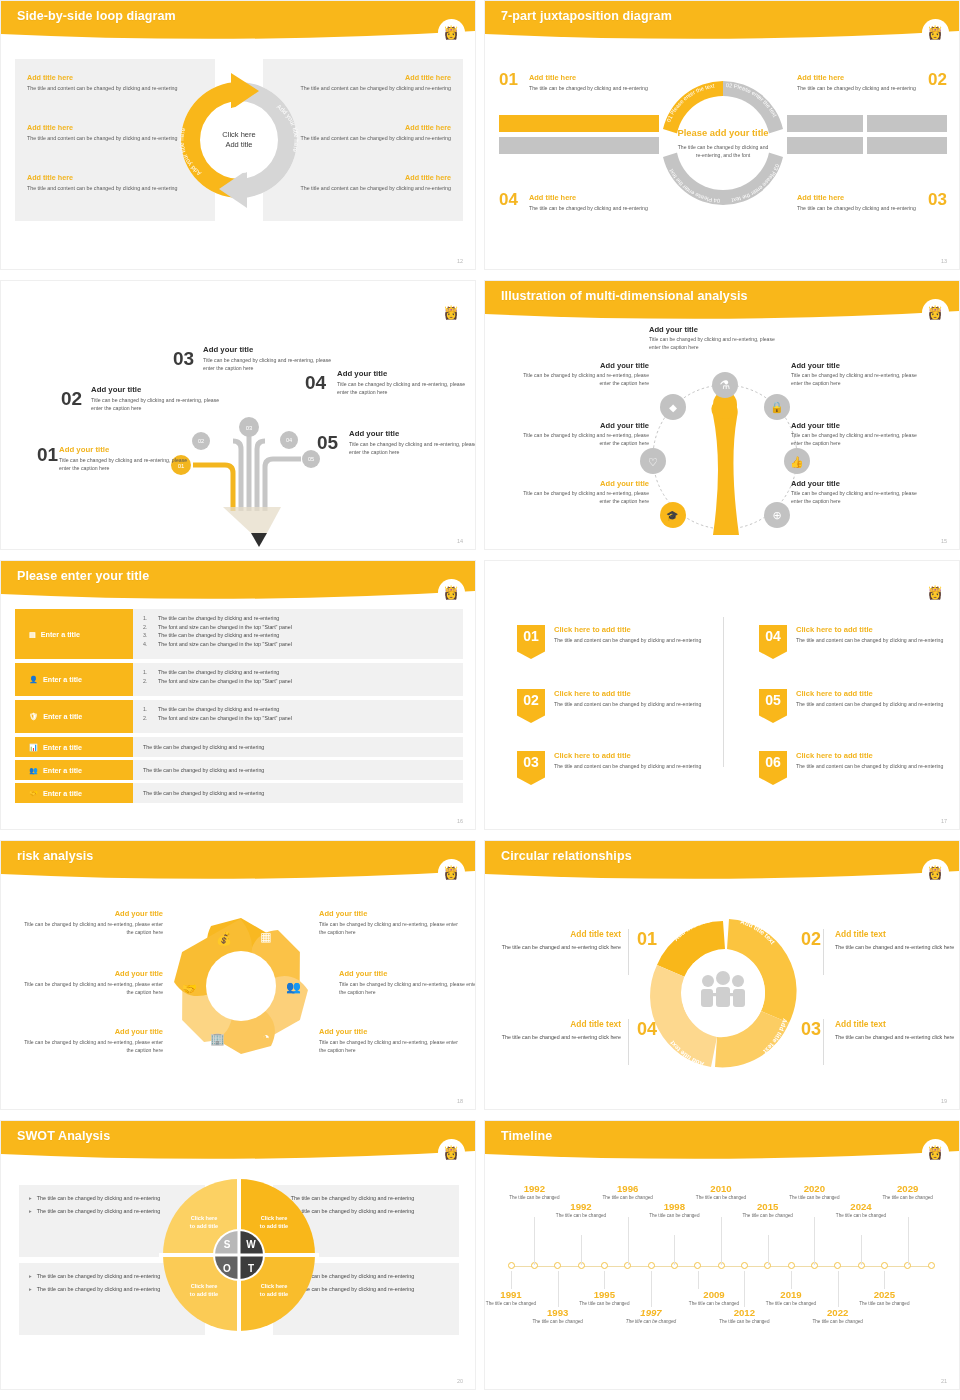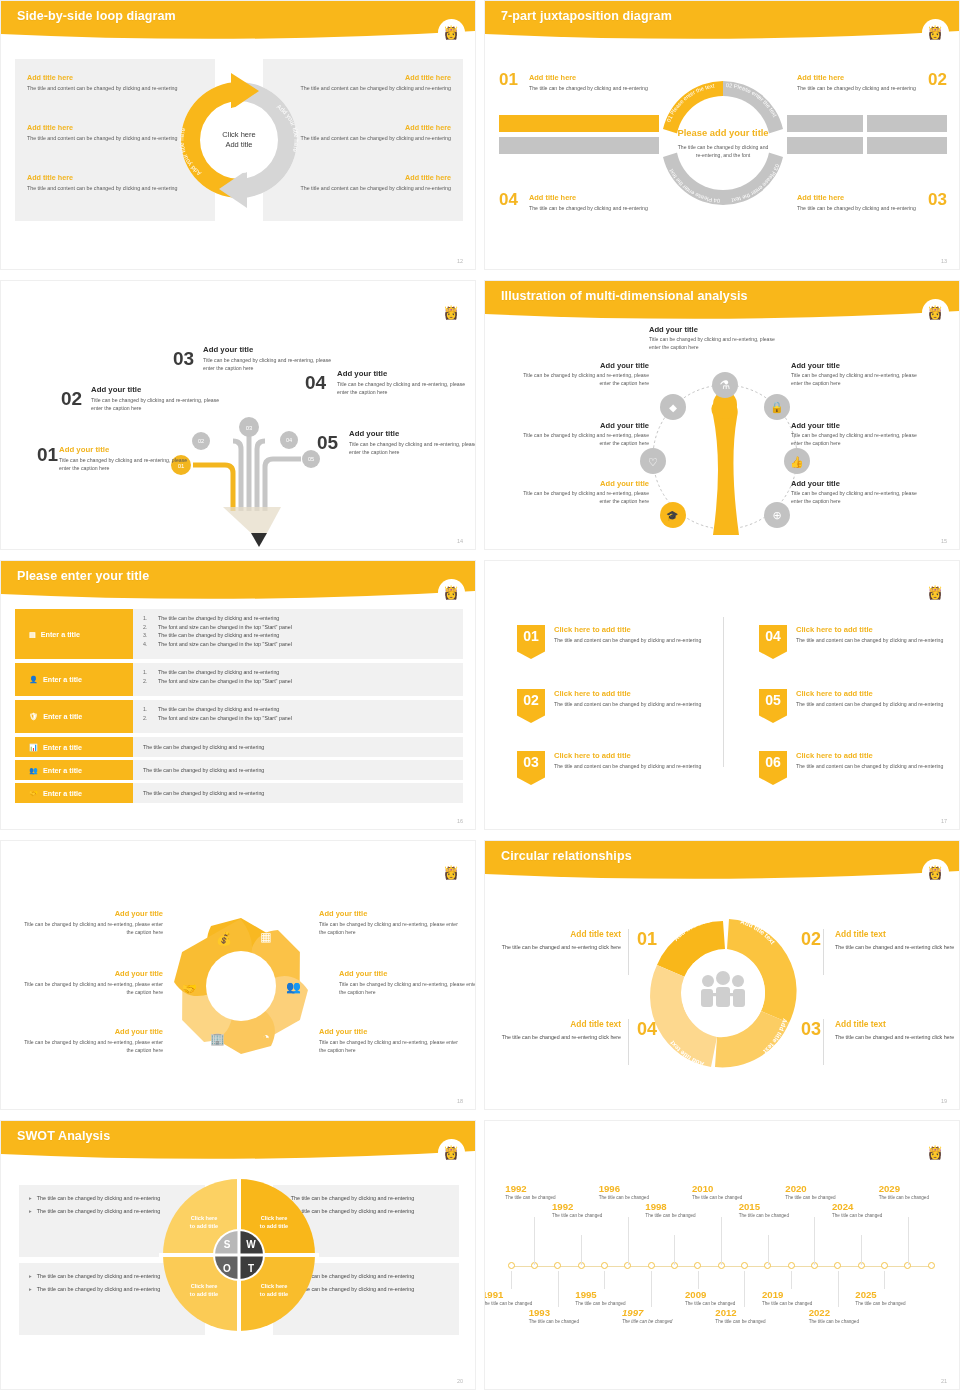--- a/index.html
+++ b/index.html
@@ -134,21 +134,21 @@
   .s9-box { position:absolute; width:186px; height:72px; background:#f1f1f1; padding:9px 10px; }
   .s9-li { display:flex; gap:5px; font-size:5.4px; color:#4a4a4a; line-height:1.6; margin-bottom:4px; }
   .s9-li .b { color:#8a8a8a; }
   .s9-quad { position:absolute; left:158px; top:14px; width:160px; height:160px; }
   .s9-lab { position:absolute; font-size:5.6px; color:#fff; font-weight:bold; text-align:center; line-height:1.35; }
 
   
   .tl-line { position:absolute; left:26px; top:105px; width:420px; height:1px; background:#efdca8; }
   .tl-dot { position:absolute; width:7px; height:7px; border-radius:50%; background:#fff; border:1.1px solid #f3c44a; top:101px; }
   .tl-stem { position:absolute; width:1px; background:#e2e2e2; }
-  .tl-lab { position:absolute; width:58px; }
+  .tl-lab { position:absolute; width:58px; text-align:center; }
   .tl-lab .yr { font-size:9.6px; font-weight:bold; color:#f5b622; }
   .tl-lab .d { font-size:4.6px; color:#6a6a6a; line-height:1.5; margin-top:1px; }
 </style>
 </head>
 <body>
 
 <div class="grid">
 
   <div class="slide">
     <div class="hdr">
@@ -545,20 +545,26 @@
         <div>
             <div class="t">Click here to add title</div>
         <div class="d">The title and content can be changed by clicking and re-entering</div>
           </div>
       </div>
     </div>
     <div class="pgno">17</div>
   </div>
 
   <div class="slide">
+    <div class="hdr">
+      <svg width="476" height="42" viewBox="0 0 476 42">
+          <path d="M0,0 H476 V30 Q238,44 0,33 Z" fill="#f9b71a"></path>
+        </svg>
+      <div class="hdr-title">risk analysis</div>
+    </div>
     <div class="logo">
         <span class="g">👸</span>
       </div>
     <div class="body">
       <svg width="170" height="170" viewBox="0 0 170 170" style="position:absolute;left:155px;top:20px;">
         <g transform="translate(85,85)">
           <g>
             <path d="M0,-68 L58,-34 Q40,10 -8,-14 Q-44,-32 -30,-60 Z" fill="#f8b821"></path>
             <path d="M58,-34 L58,34 Q18,56 12,6 Q6,-34 34,-42 Z" fill="#fac24a" transform="rotate(0)"></path>
           </g>
@@ -771,20 +777,26 @@
         <div class="s9-lab" style="left:88px; top:108px; width:54px;">
           <span>Click here</span><br>
           <span>to add title</span>
         </div>
       </div>
     </div>
     <div class="pgno">20</div>
   </div>
 
   <div class="slide">
+    <div class="hdr">
+      <svg width="476" height="42" viewBox="0 0 476 42">
+          <path d="M0,0 H476 V30 Q238,44 0,33 Z" fill="#f9b71a"></path>
+        </svg>
+      <div class="hdr-title">Timeline</div>
+    </div>
     <div class="logo">
         <span class="g">👸</span>
       </div>
     <div class="body">
       <div class="tl-line"></div>
       <div id="tl-dots">
           <div class="tl-dot" style="left: 22.5px;"></div>
           <div class="tl-dot" style="left: 45.8333px;"></div>
           <div class="tl-dot" style="left: 69.1667px;"></div>
           <div class="tl-dot" style="left: 92.5px;"></div>

